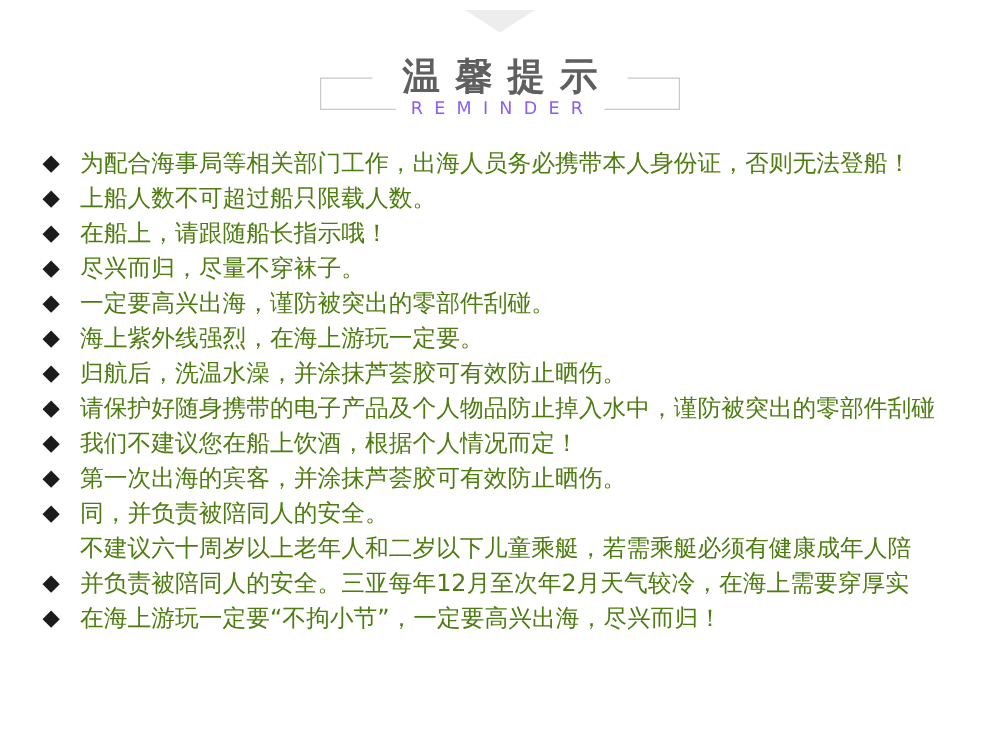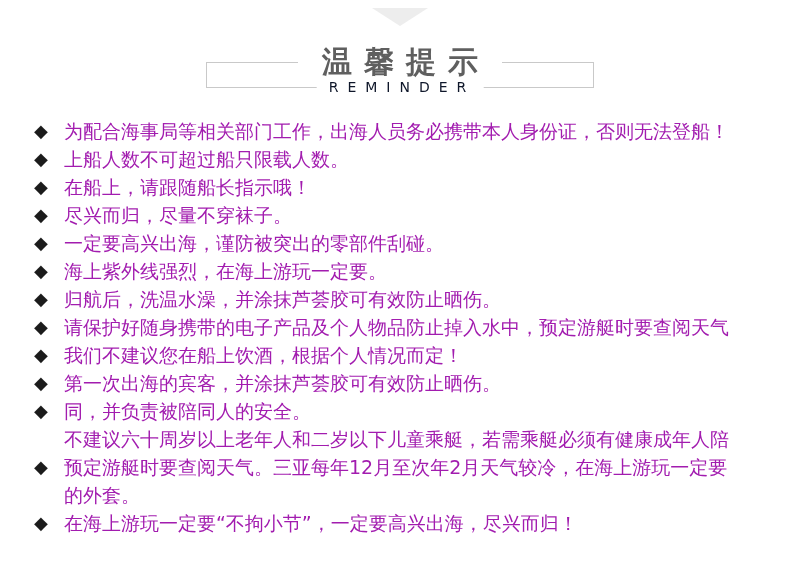--- a/index.html
+++ b/index.html
@@ -19,21 +19,21 @@
     width: 0;
     height: 0;
     margin: 8px auto 0 auto;
     border-left: 28px solid transparent;
     border-right: 28px solid transparent;
     border-top: 18px solid #ededed;
   }
   
   .header-box {
     position: relative;
-    width: 388px;
+    width: 288px;
     height: 26px;
     margin: 36px auto 0 auto;
     border: 1px solid #c9c9c9;
   }
   .header-title {
     position: absolute;
     top: -17px;
     left: 50%;
     transform: translateX(-50%);
     background: #ffffff;
@@ -48,21 +48,21 @@
   }
   .header-subtitle {
     position: absolute;
     bottom: -8px;
     left: 50%;
     transform: translateX(-50%);
     background: #ffffff;
     padding: 0 8px 0 12px;
     font-size: 14px;
     line-height: 16px;
-    color: #0f172a;
+    color: #8b5cf6;
     letter-spacing: 9px;
     white-space: nowrap;
   }
   
   .notice-list {
     margin: 29px 28px 0 34px;
   }
   .notice-item {
     display: flex;
     align-items: flex-start;
@@ -73,21 +73,21 @@
     font-size: 18px;
     line-height: 28px;
     color: #1b1b1b;
     text-align: left;
   }
   .item-text {
     flex: 1 1 auto;
     margin-left: 10px;
     font-size: 19px;
     line-height: 28px;
-    color: #a21caf;
+    color: #4d7c0f;
     max-width: 700px;
   }
   .item-line { display: block; }
 </style>
 </head>
 <body>
 
 <div class="page">
 
   <div class="arrow-down"></div>
@@ -136,21 +136,21 @@
       </div>
       <div class="notice-item">
         <span class="bullet">◆</span>
         <div class="item-text">
           <span class="item-line">归航后，洗温水澡，并涂抹芦荟胶可有效防止晒伤。</span>
         </div>
       </div>
       <div class="notice-item">
         <span class="bullet">◆</span>
         <div class="item-text">
-          <span class="item-line">请保护好随身携带的电子产品及个人物品防止掉入水中，预定游艇时要查阅天气</span>
+          <span class="item-line">请保护好随身携带的电子产品及个人物品防止掉入水中，谨防被突出的零部件刮碰</span>
         </div>
       </div>
       <div class="notice-item">
         <span class="bullet">◆</span>
         <div class="item-text">
           <span class="item-line">我们不建议您在船上饮酒，根据个人情况而定！</span>
         </div>
       </div>
       <div class="notice-item">
         <span class="bullet">◆</span>
@@ -161,22 +161,21 @@
       <div class="notice-item">
         <span class="bullet">◆</span>
         <div class="item-text">
           <span class="item-line">同，并负责被陪同人的安全。</span>
           <span class="item-line">不建议六十周岁以上老年人和二岁以下儿童乘艇，若需乘艇必须有健康成年人陪</span>
         </div>
       </div>
       <div class="notice-item">
         <span class="bullet">◆</span>
         <div class="item-text">
-          <span class="item-line">预定游艇时要查阅天气。三亚每年12月至次年2月天气较冷，在海上游玩一定要</span>
-          <span class="item-line">的外套。</span>
+          <span class="item-line">并负责被陪同人的安全。三亚每年12月至次年2月天气较冷，在海上需要穿厚实</span>
         </div>
       </div>
       <div class="notice-item">
         <span class="bullet">◆</span>
         <div class="item-text">
           <span class="item-line">在海上游玩一定要“不拘小节”，一定要高兴出海，尽兴而归！</span>
         </div>
       </div>
     </div>
 

